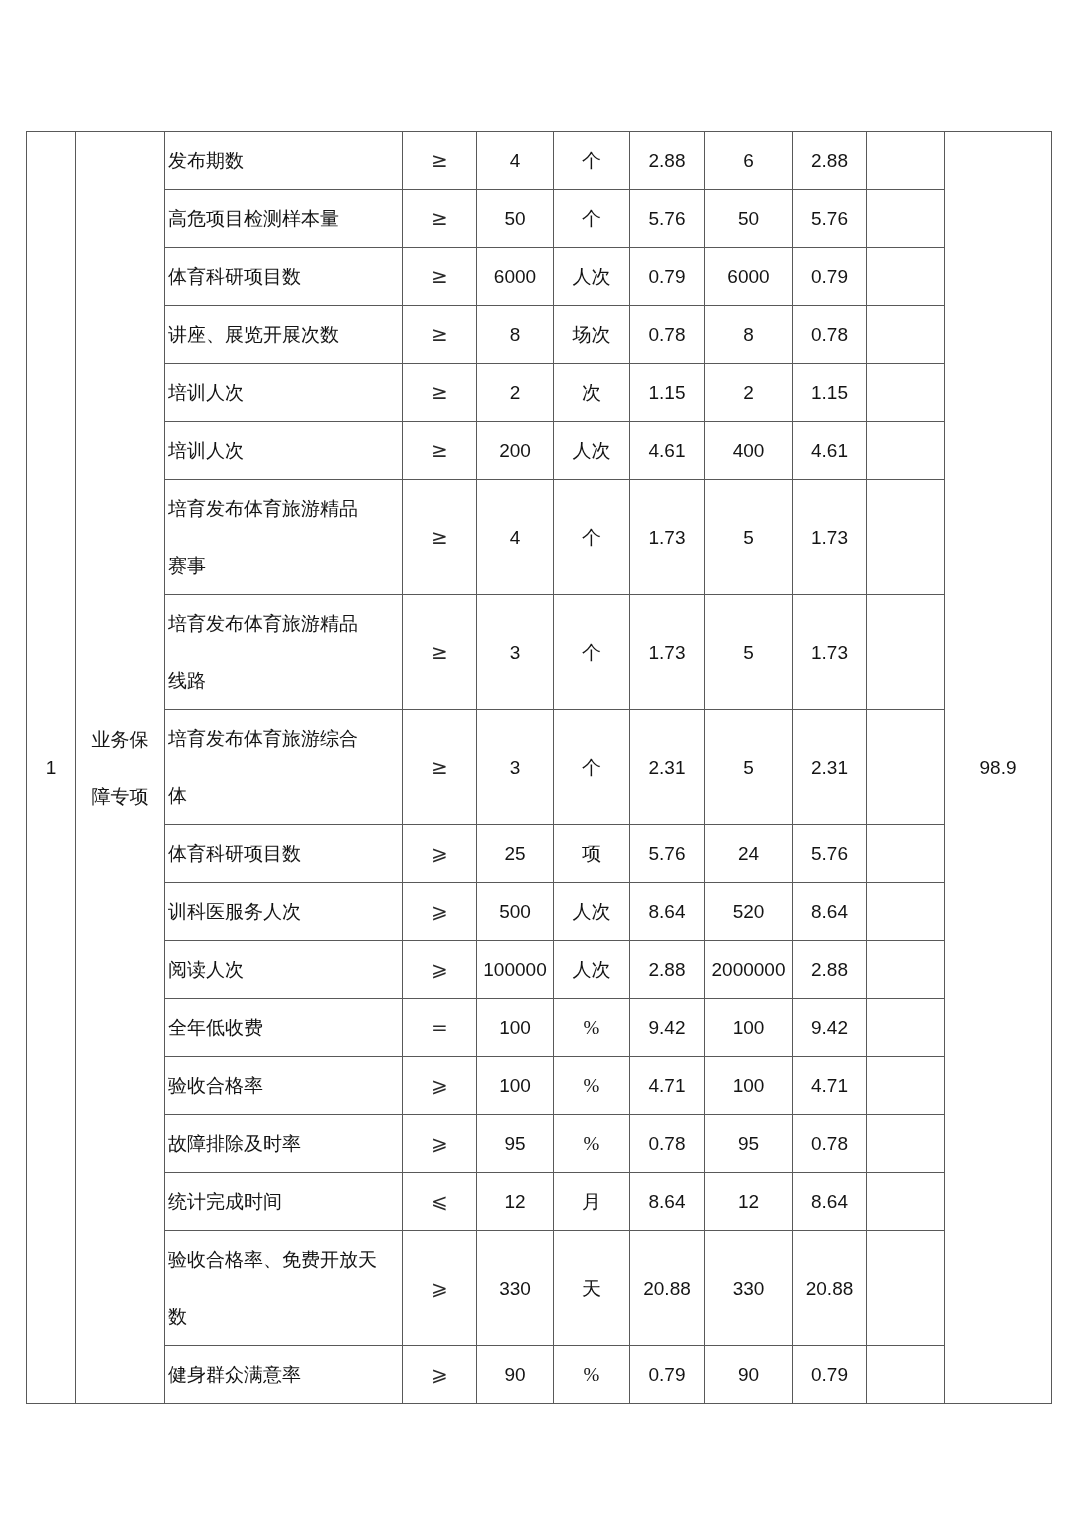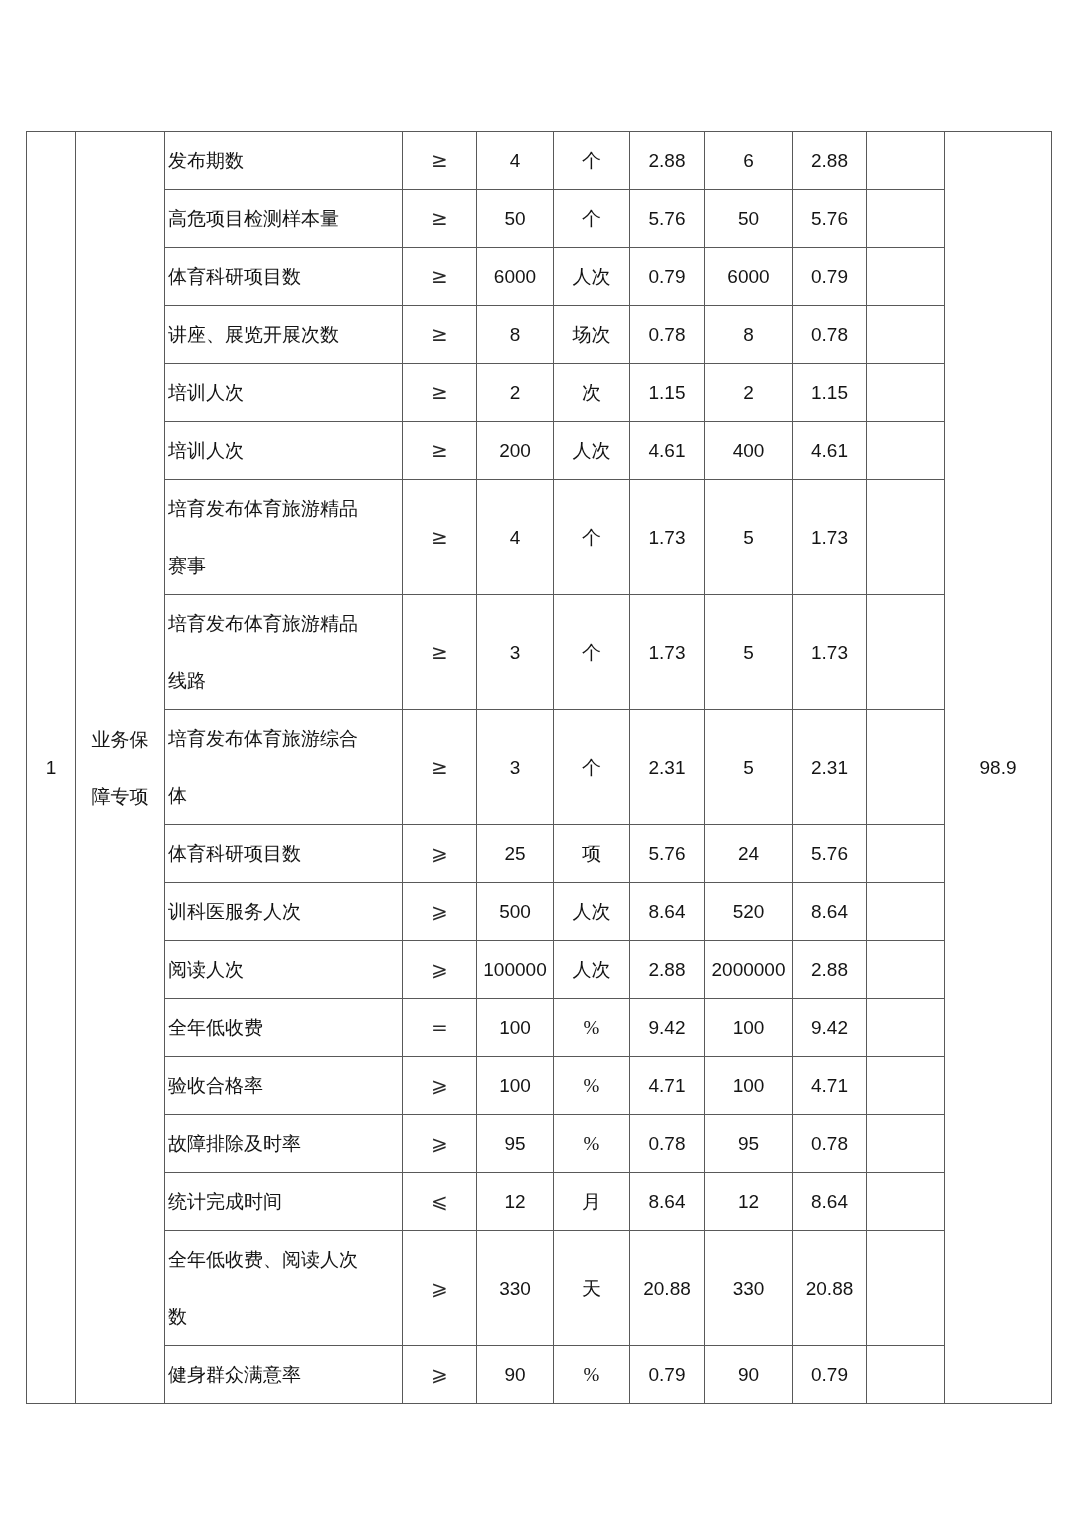--- a/index.html
+++ b/index.html
@@ -237,21 +237,21 @@
           <td class="indicator">统计完成时间</td>
           <td class="comparator">⩽</td>
           <td class="num">12</td>
           <td class="cjk">月</td>
           <td class="num">8.64</td>
           <td class="num">12</td>
           <td class="num">8.64</td>
           <td class="num"></td>
         </tr>
         <tr style="height: 114px;">
-          <td class="indicator">全年低收费、阅读人次
+          <td class="indicator">验收合格率、免费开放天
 数</td>
           <td class="comparator">⩾</td>
           <td class="num">330</td>
           <td class="cjk">天</td>
           <td class="num">20.88</td>
           <td class="num">330</td>
           <td class="num">20.88</td>
           <td class="num"></td>
         </tr>
         <tr style="height: 57px;">

